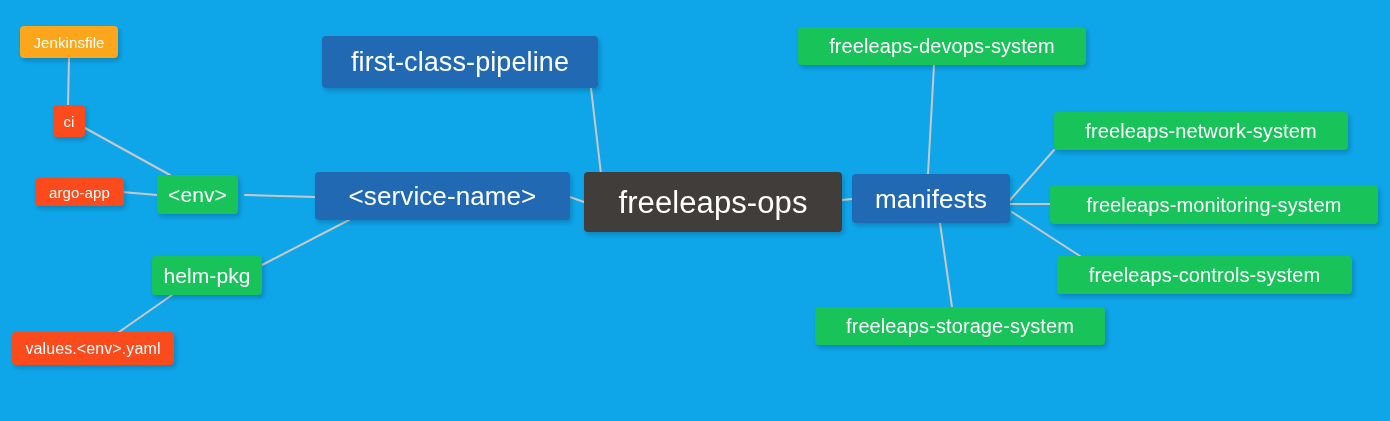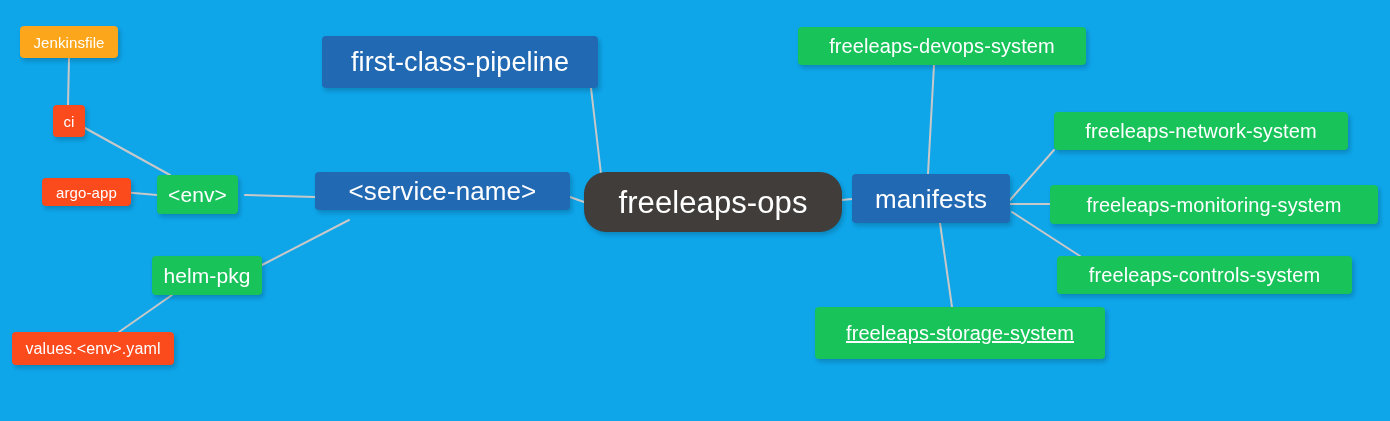--- a/index.html
+++ b/index.html
@@ -73,53 +73,53 @@
       <polyline points="1012,212 1080,256" fill="none" stroke="#c8c8c8" stroke-width="2" stroke-linecap="round"></polyline>
       <polyline points="940,223 952,307" fill="none" stroke="#c8c8c8" stroke-width="2" stroke-linecap="round"></polyline>
     </svg>
   <div id="node-layer">
       <div class="node c-orange" style="left: 20px; top: 26px; width: 98px; height: 32px; font-size: 15px;">
         <span class="node-label">Jenkinsfile</span>
       </div>
       <div class="node c-red" style="left: 53px; top: 105px; width: 32px; height: 32px; font-size: 15px;">
         <span class="node-label">ci</span>
       </div>
-      <div class="node c-red" style="left: 42px; top: 178px; width: 89px; height: 28px; font-size: 15px;">
+      <div class="node c-red" style="left: 35px; top: 178px; width: 89px; height: 28px; font-size: 15px;">
         <span class="node-label">argo-app</span>
       </div>
       <div class="node c-green" style="left: 157px; top: 175px; width: 81px; height: 39px; font-size: 21px;">
         <span class="node-label">&lt;env&gt;</span>
       </div>
       <div class="node c-blue" style="left: 315px; top: 36px; width: 276px; height: 52px; font-size: 27px; margin-left: 7px;">
         <span class="node-label">first-class-pipeline</span>
       </div>
-      <div class="node c-blue" style="left: 315px; top: 172px; width: 255px; height: 38px; font-size: 26px;">
+      <div class="node c-blue" style="left: 315px; top: 172px; width: 255px; height: 48px; font-size: 26px;">
         <span class="node-label">&lt;service-name&gt;</span>
       </div>
       <div class="node c-green" style="left: 152px; top: 256px; width: 110px; height: 39px; font-size: 21px;">
         <span class="node-label">helm-pkg</span>
       </div>
       <div class="node c-red" style="left: 12px; top: 332px; width: 162px; height: 33px; font-size: 16px;">
         <span class="node-label">values.&lt;env&gt;.yaml</span>
       </div>
-      <div class="node c-dark" style="left: 584px; top: 172px; width: 258px; height: 60px; font-size: 31px; border-radius: 22px;">
+      <div class="node c-dark" style="left: 584px; top: 172px; width: 258px; height: 60px; font-size: 31px;">
         <span class="node-label">freeleaps-ops</span>
       </div>
       <div class="node c-blue" style="left: 852px; top: 174px; width: 158px; height: 49px; font-size: 26px;">
         <span class="node-label">manifests</span>
       </div>
       <div class="node c-green" style="left: 798px; top: 27px; width: 288px; height: 38px; font-size: 20px;">
         <span class="node-label">freeleaps-devops-system</span>
       </div>
       <div class="node c-green" style="left: 1054px; top: 112px; width: 294px; height: 38px; font-size: 20px;">
         <span class="node-label">freeleaps-network-system</span>
       </div>
       <div class="node c-green" style="left: 1050px; top: 185px; width: 328px; height: 39px; font-size: 20px; align-items: center;">
         <span class="node-label">freeleaps-monitoring-system</span>
       </div>
       <div class="node c-green" style="left: 1057px; top: 256px; width: 295px; height: 38px; font-size: 20px; justify-content: center;">
         <span class="node-label">freeleaps-controls-system</span>
       </div>
-      <div class="node c-green" style="left: 815px; top: 307px; width: 290px; height: 52px; font-size: 20px; text-decoration: underline;">
+      <div class="node c-green" style="left: 815px; top: 307px; width: 290px; height: 38px; font-size: 20px;">
         <span class="node-label">freeleaps-storage-system</span>
       </div>
     </div>
 </div>
 
 </body></html>

